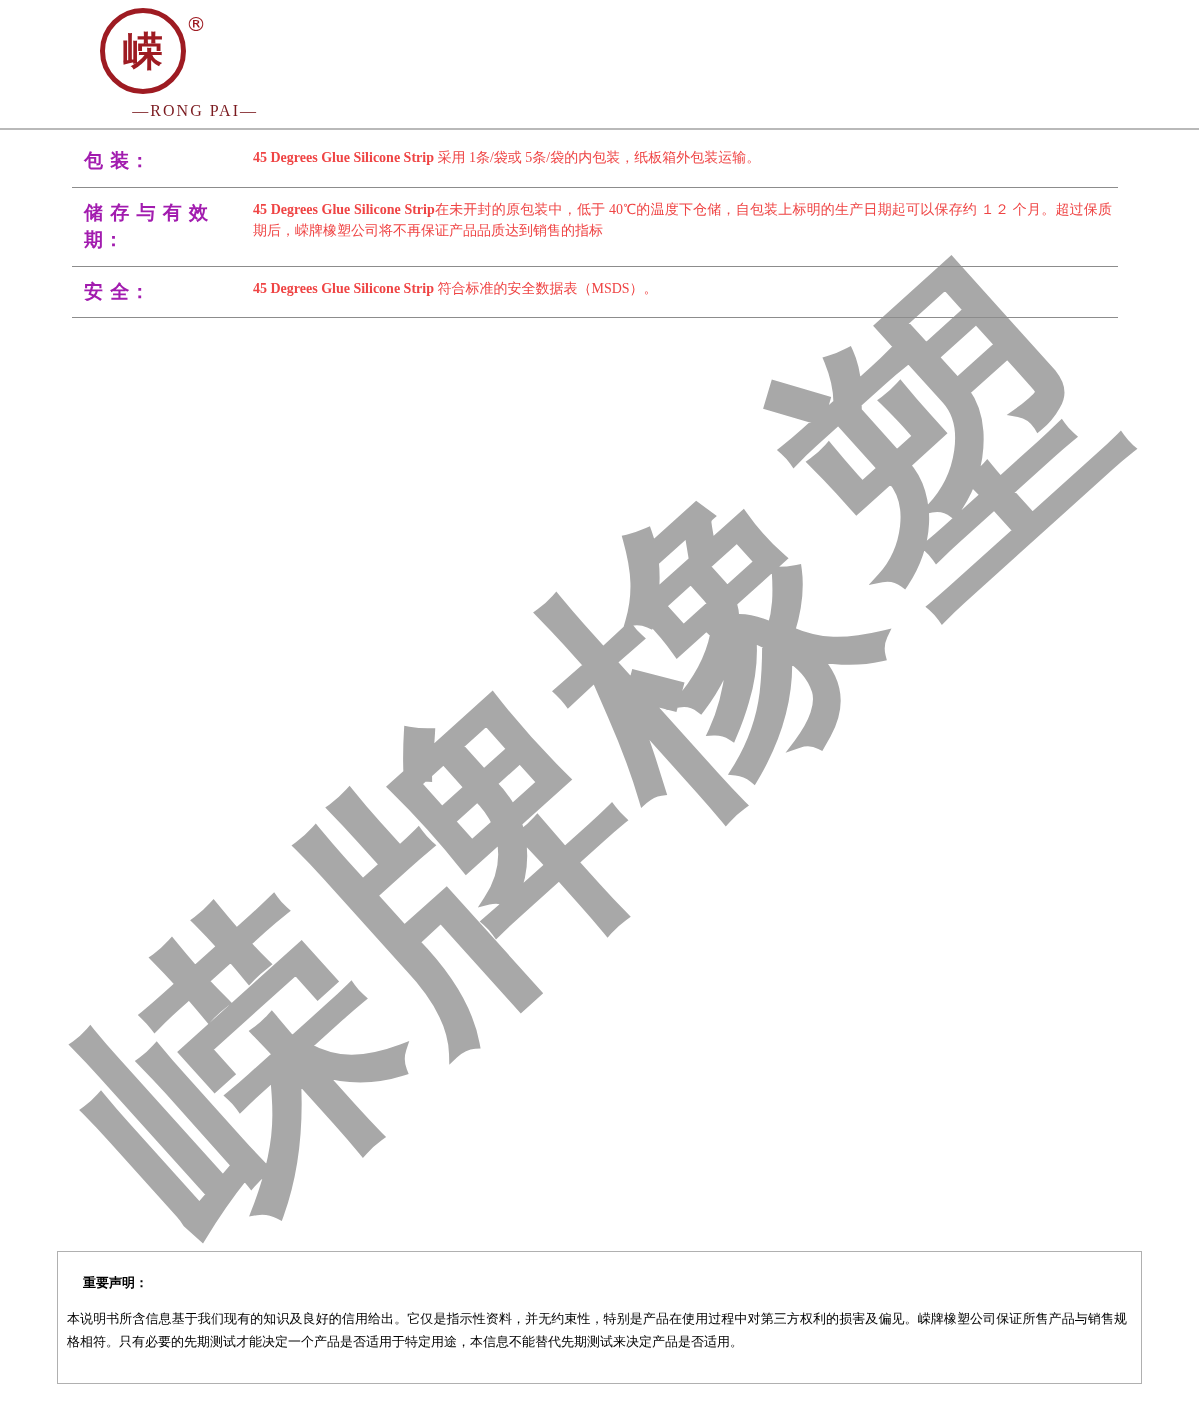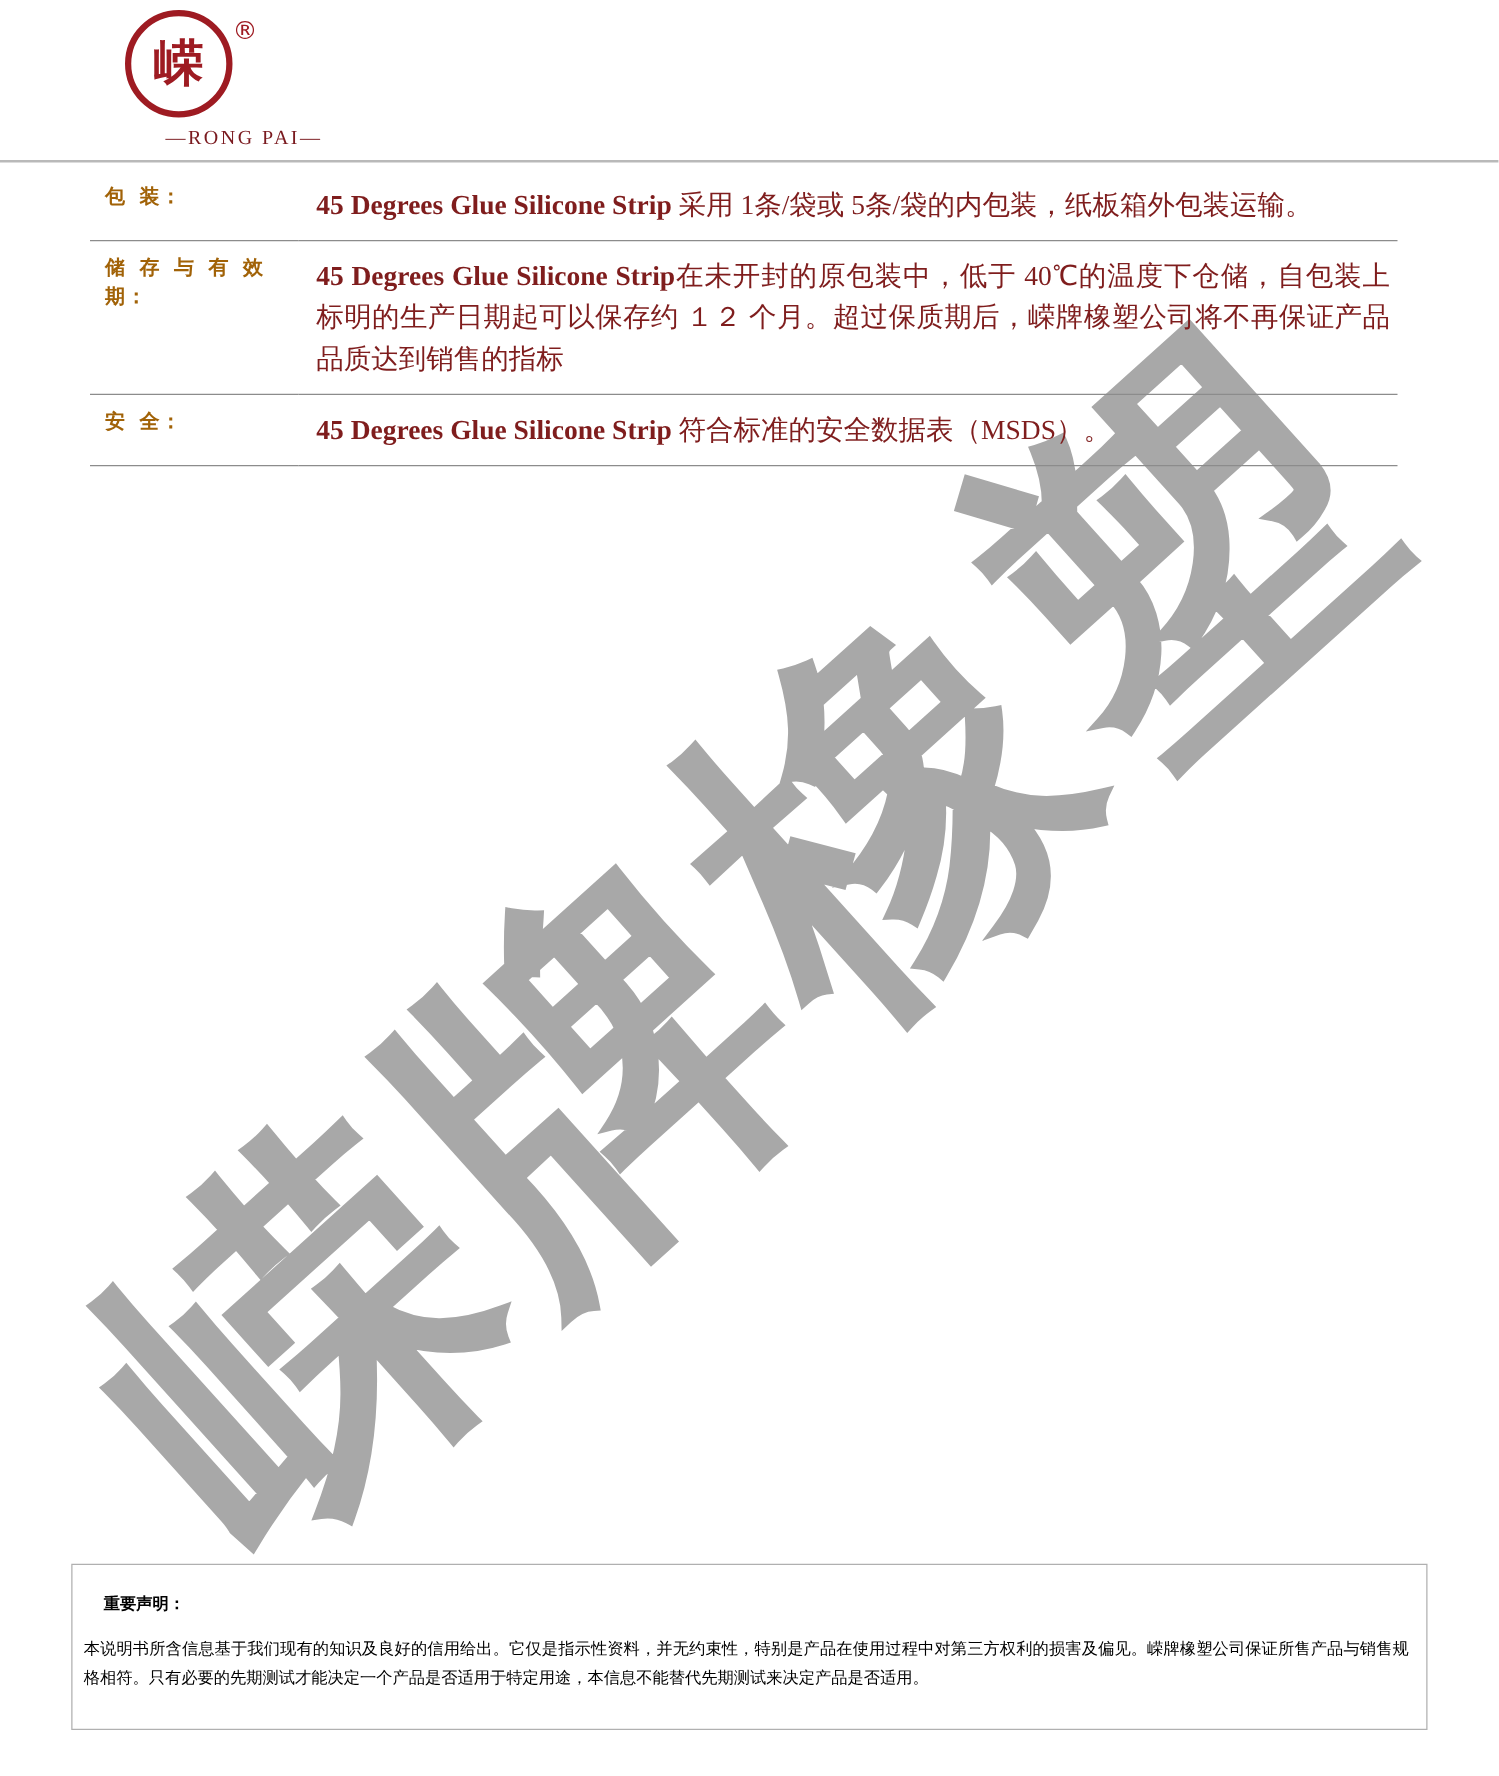--- a/index.html
+++ b/index.html
@@ -92,33 +92,33 @@
   .spec-table tr:first-child {
     border-top: 0;
   }
   .spec-table td {
     vertical-align: top;
     padding: 11px 0 12px 0;
   }
   .col-label {
     width: 155px;
     padding-left: 12px !important;
-    font-size: 16px;
-    font-weight: bold;
-    color: #a16207;
+    font-size: 19px;
+    font-weight: bold;
+    color: #a21caf;
     line-height: 1.45;
     letter-spacing: 1px;
-    font-family: Liberation Mono, monospace;
+    font-family: Liberation Sans, sans-serif;
   }
   .col-value {
     padding-left: 14px !important;
     padding-right: 6px !important;
-    font-size: 22px;
+    font-size: 14px;
     line-height: 1.5;
-    color: #7f1d1d;
+    color: #ef4444;
     font-family: "Liberation Serif", serif;
     text-align: justify;
   }
   .col-value .prod {
     font-weight: bold;
   }
 
   
   .watermark {
     position: absolute;

